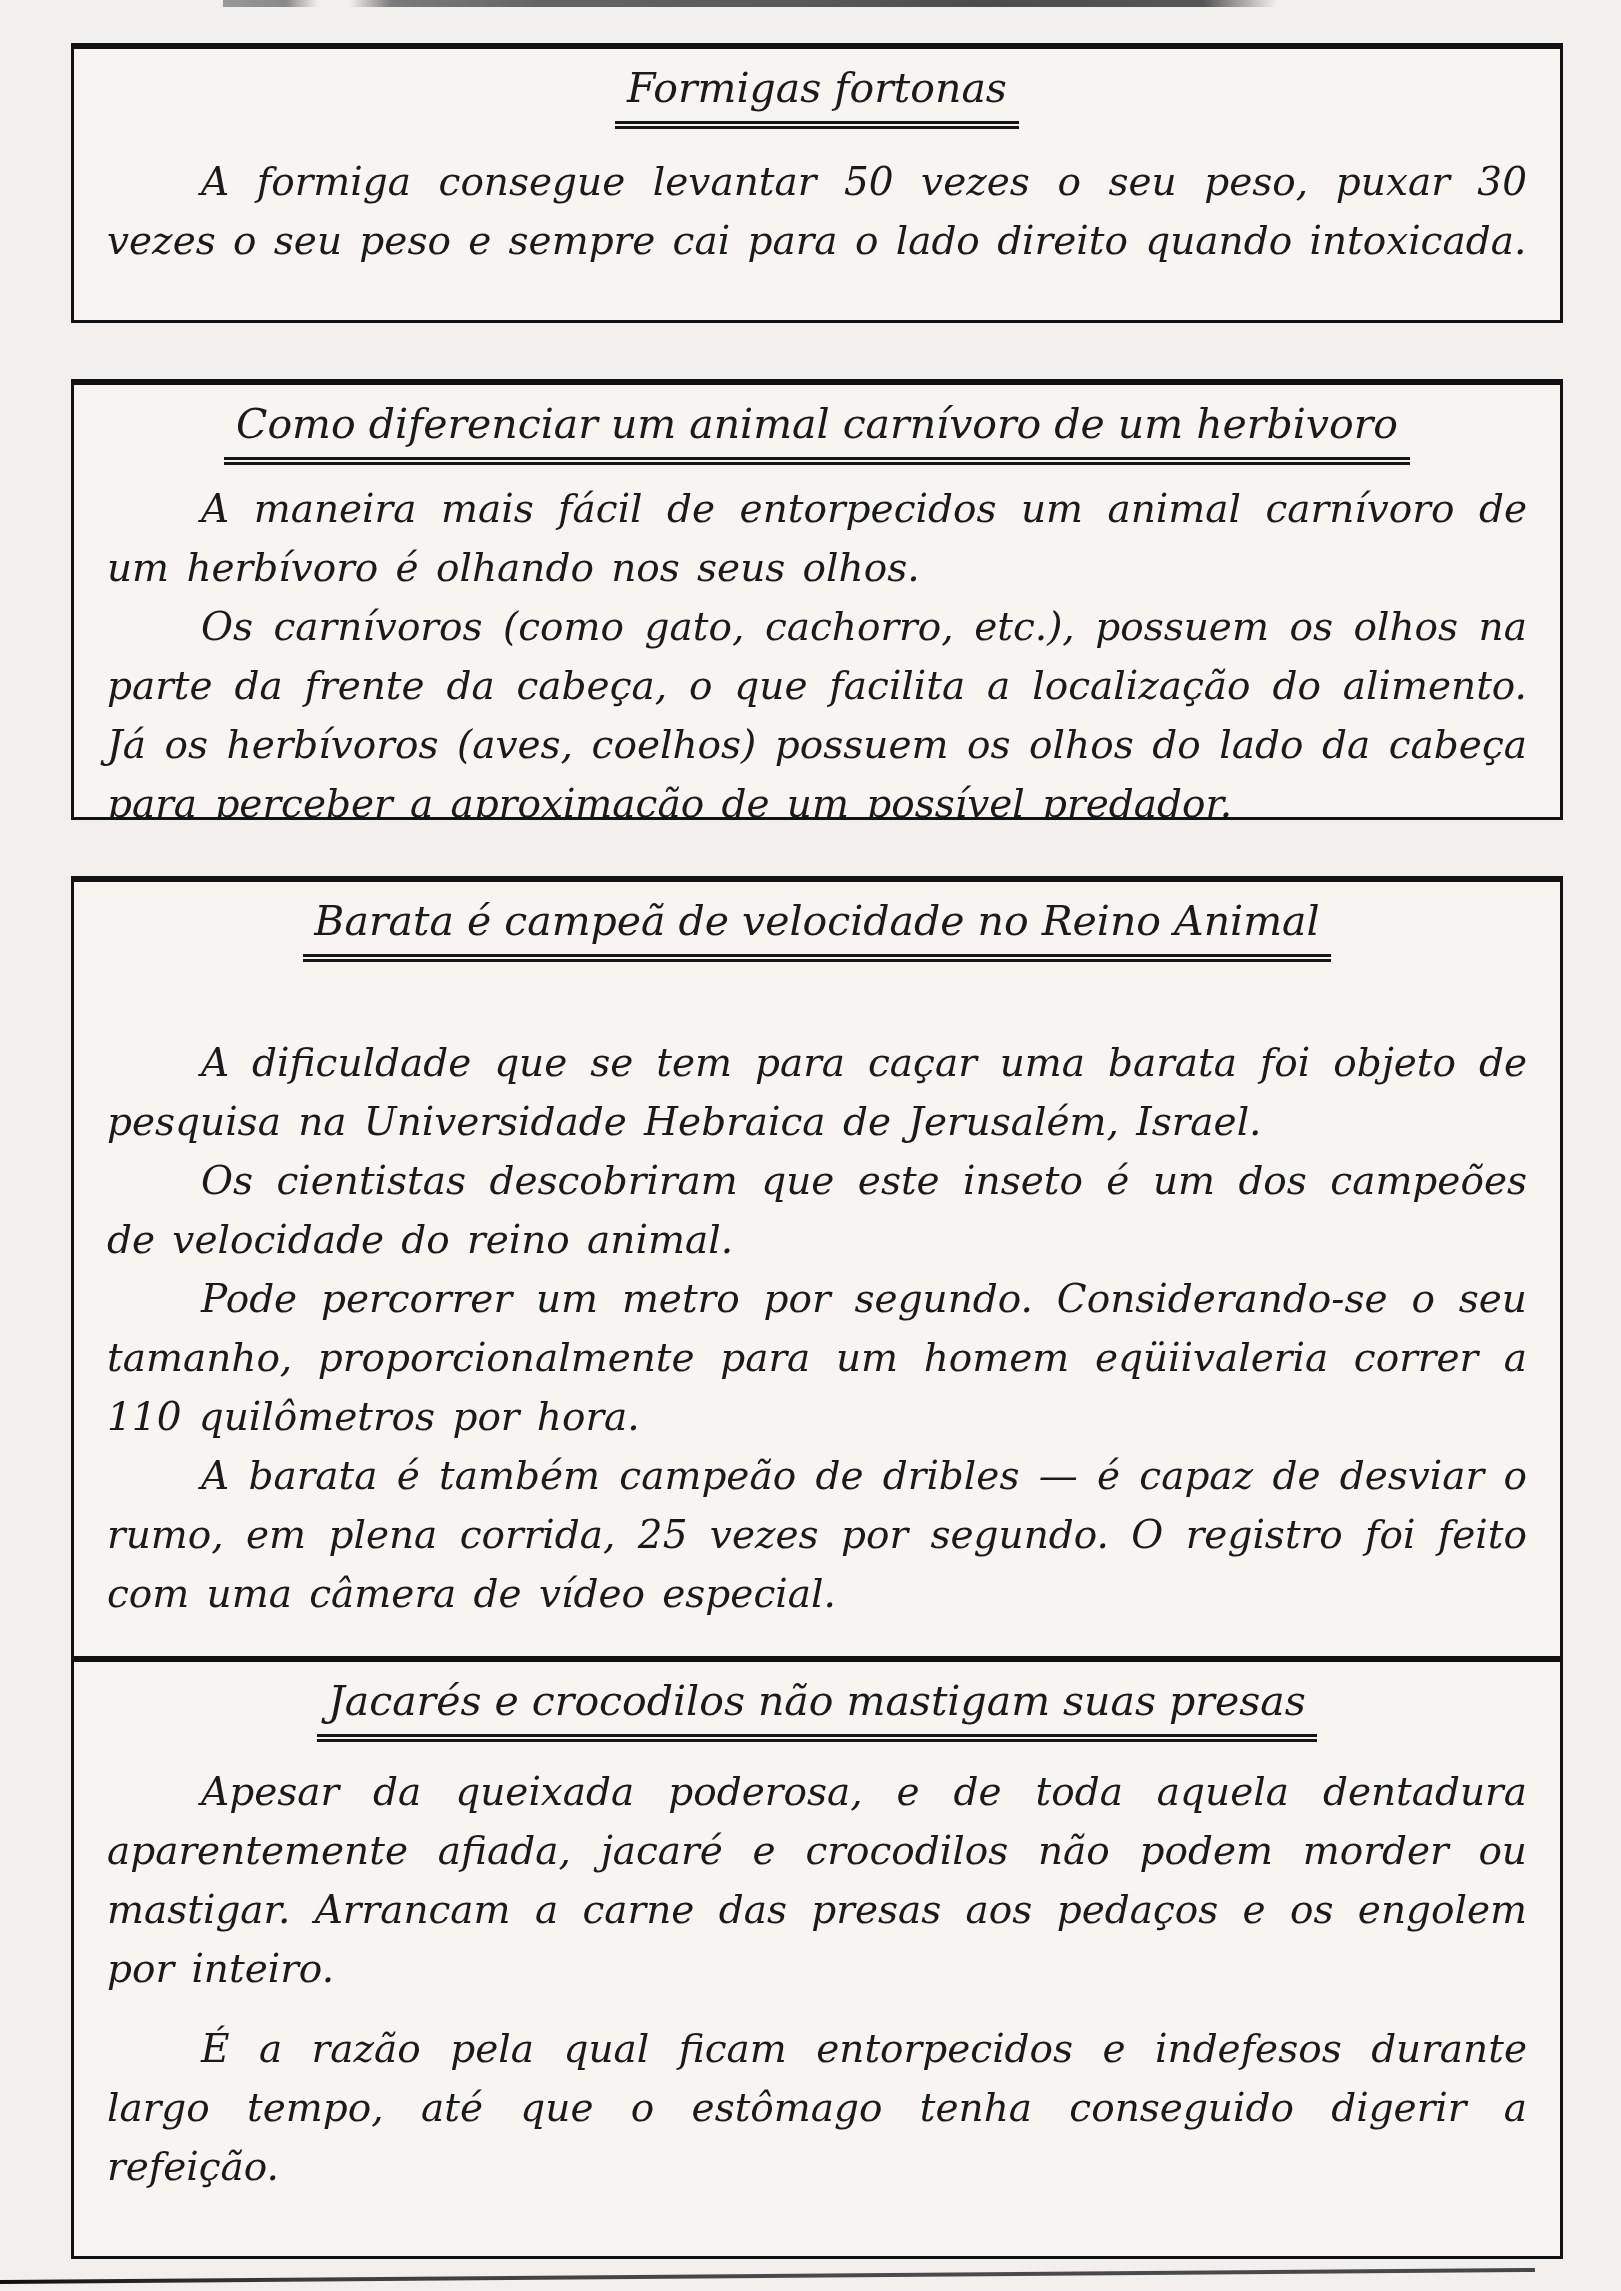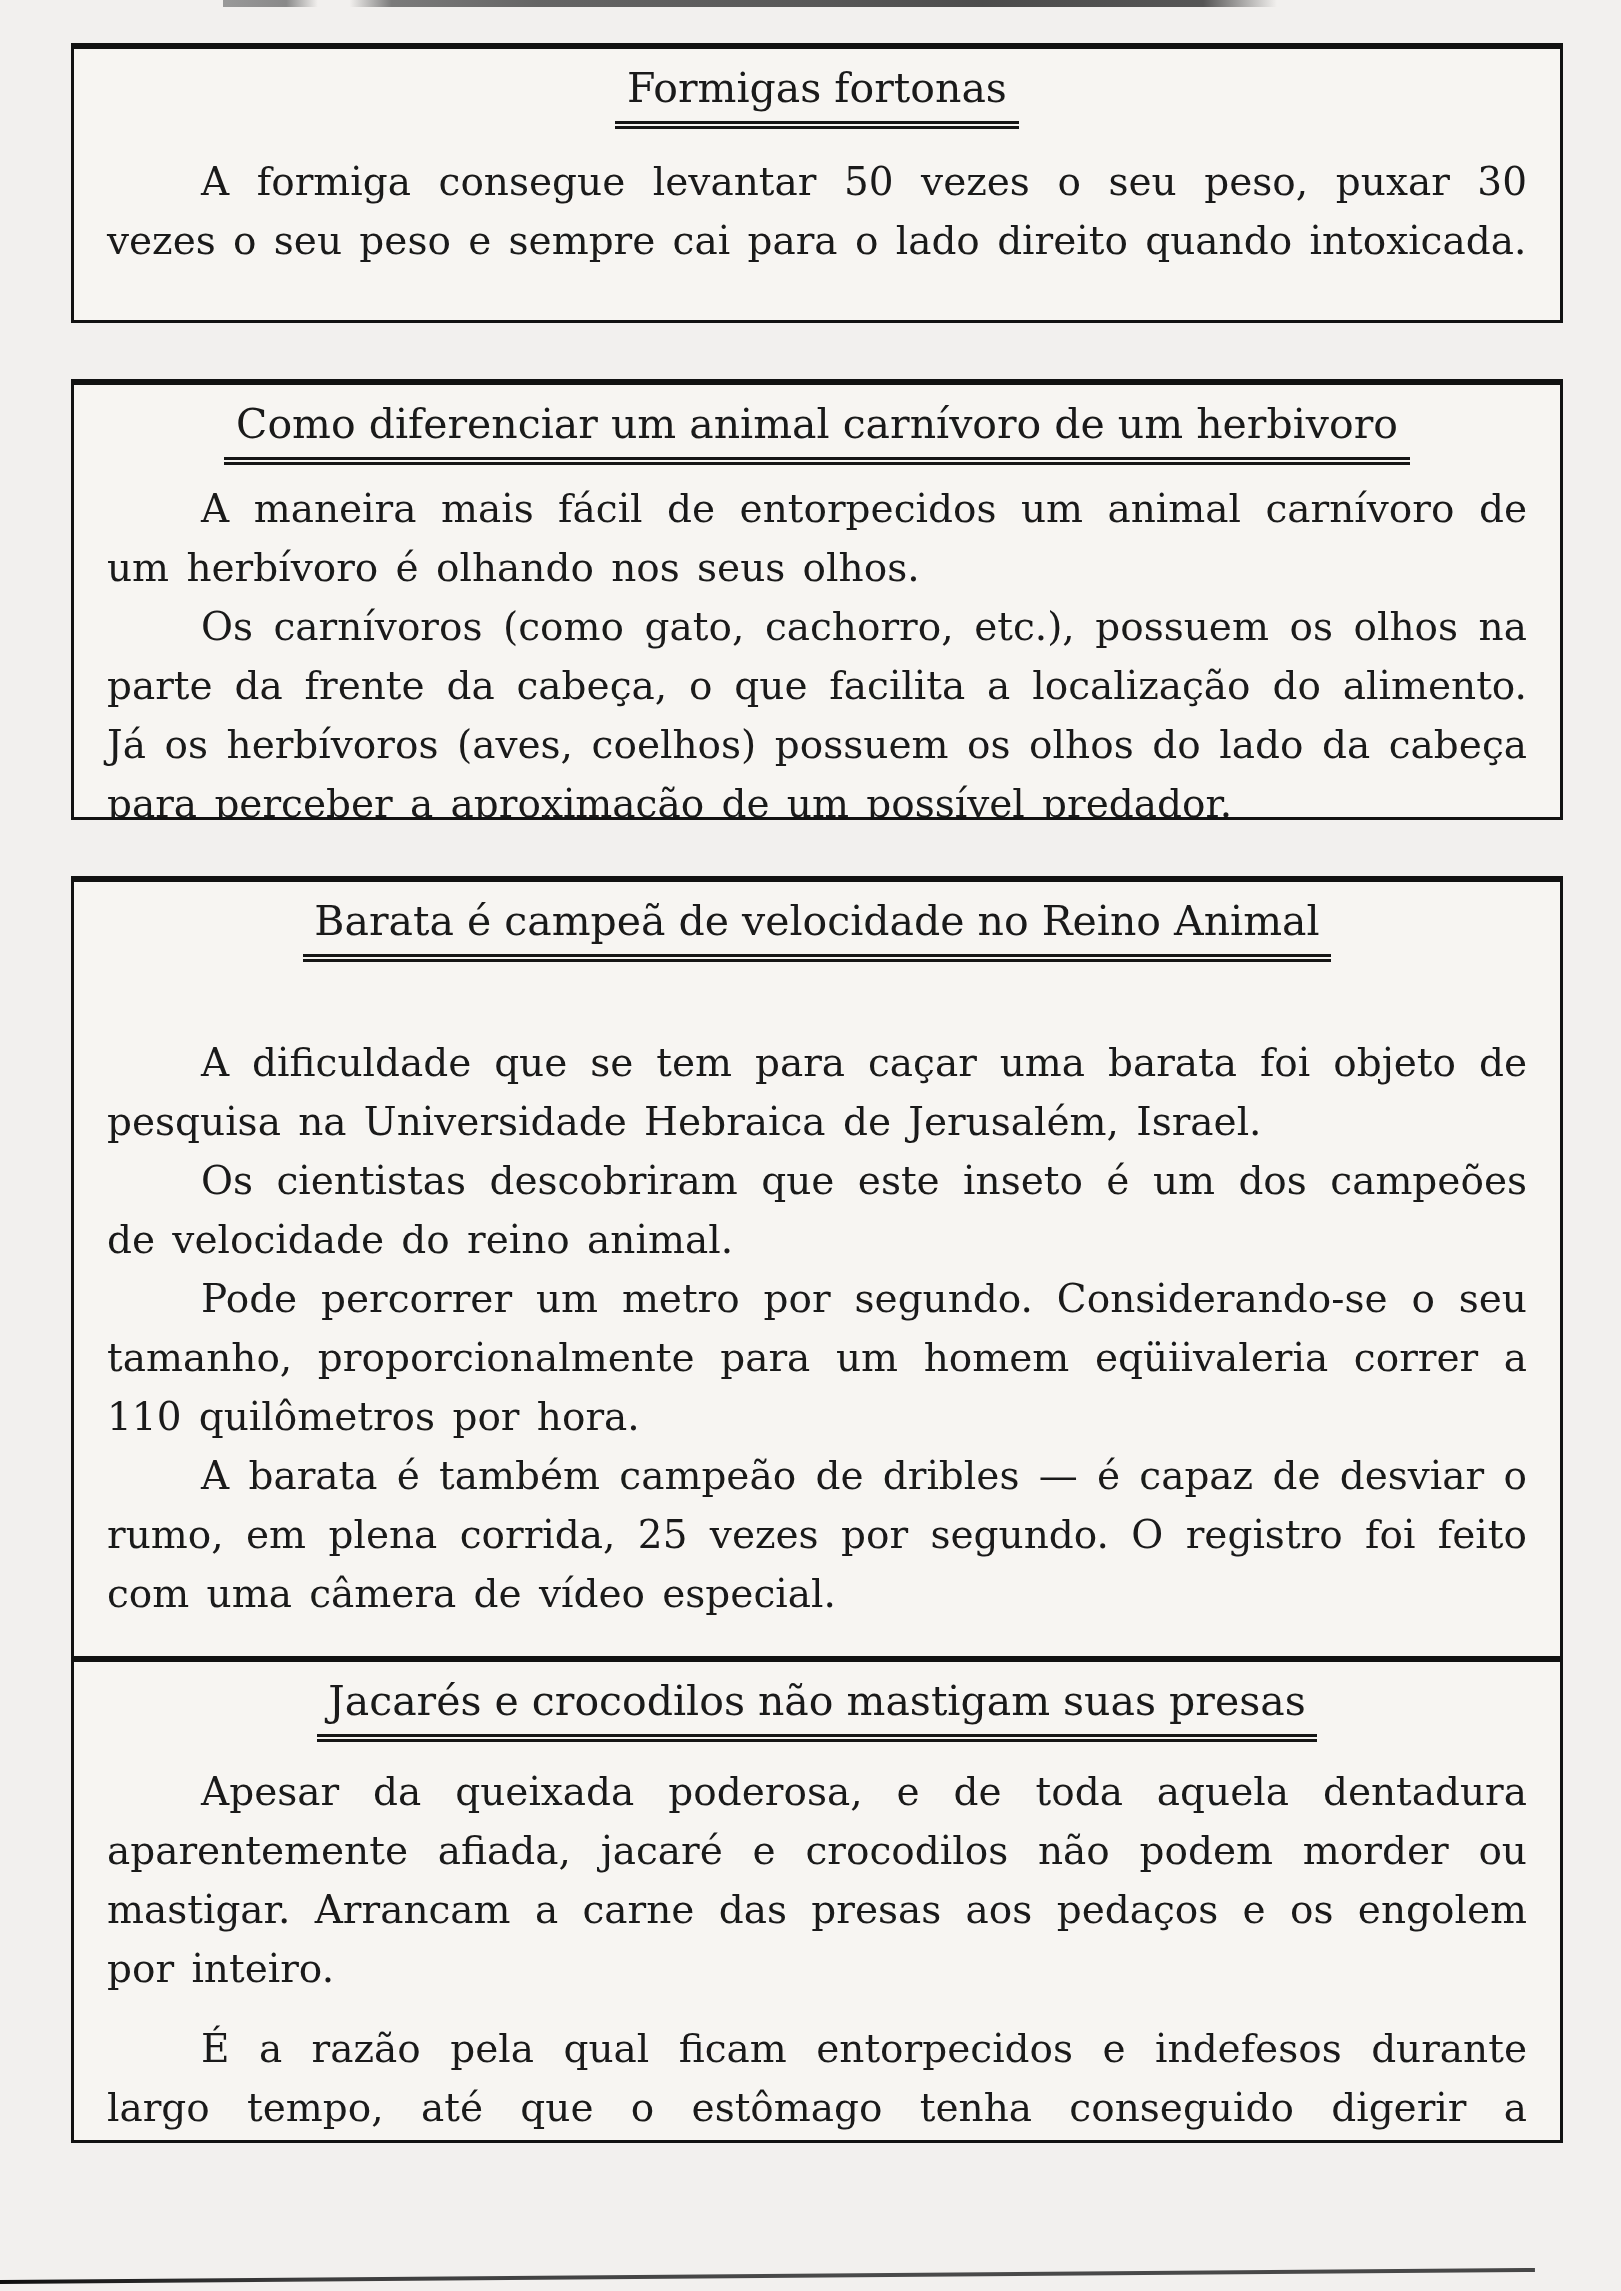--- a/index.html
+++ b/index.html
@@ -4,20 +4,21 @@
 <style>
   html, body { margin: 0; padding: 0; }
   body { background: #e9e7e5; }
 
   .page {
     position: relative;
     width: 1621px;
     height: 2292px;
     background: #f2f0ee;
     font-family: "DejaVu Serif", serif;
+    font-style: italic;
     color: #1a1a1a;
     overflow: hidden;
   }
 
   
   .scan-strip-top {
     position: absolute;
     top: 0; left: 223px;
     width: 1054px; height: 6.9px;
     background: linear-gradient(90deg,
@@ -42,21 +43,21 @@
     box-sizing: border-box;
     border: 3.9px solid #121212;
     border-top-width: 6.9px;
     background: #f7f5f2;
     padding: 11.8px 33px 9.8px 33px;
     overflow: hidden;
   }
   .box-1 { top: 43px;   height: 280px; }
   .box-2 { top: 379px;  height: 441px; }
   .box-3 { top: 876px;  height: 822px; }
-  .box-4 { top: 1656px; height: 487px; }
+  .box-4 { top: 1656px; height: 603px; }
 
   .title-row { text-align: center; margin: 2px 0 13.7px 0; }
   .box-1 .title-row { margin-bottom: 23.5px; }
   .box-3 .title-row { margin-bottom: 71px; }
   .box-4 .title-row { margin-bottom: 19.6px; }
 
   .section-title {
     display: inline-block;
     font-size: 41px;
     line-height: 1.25;

